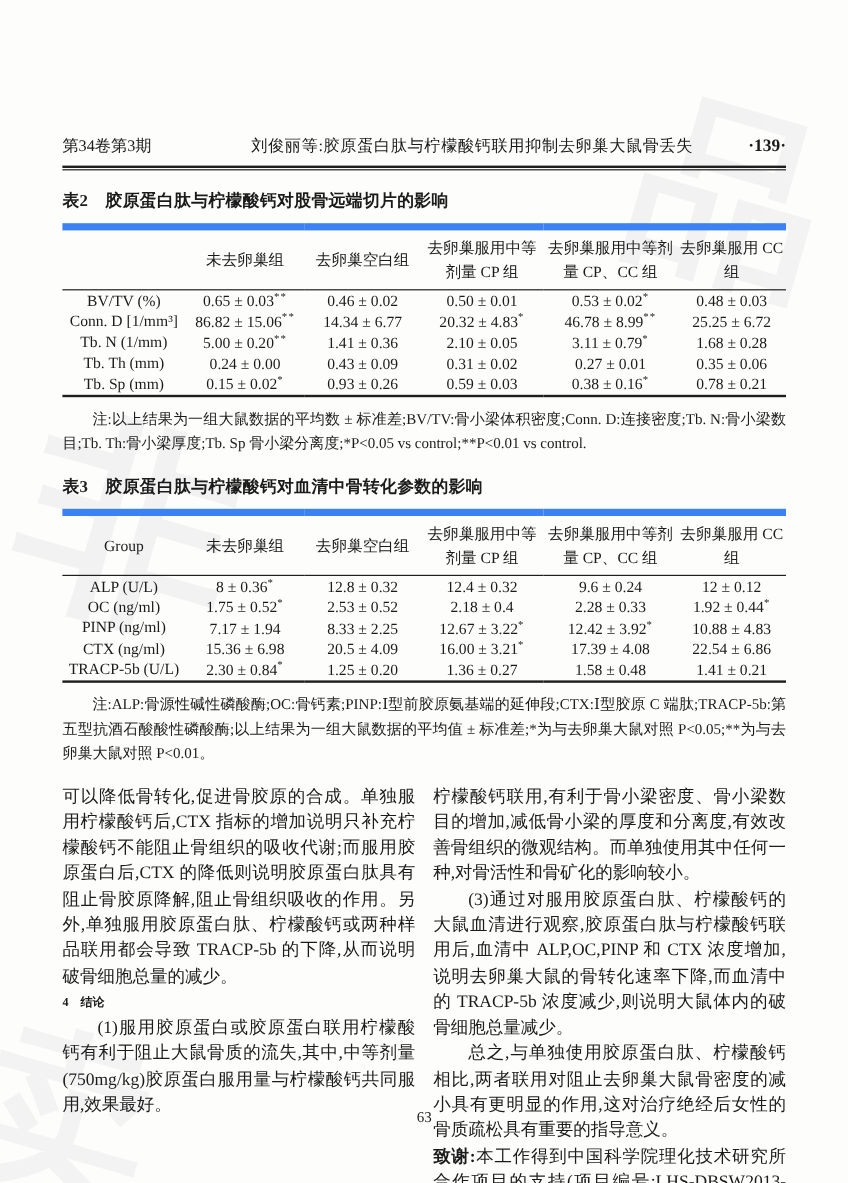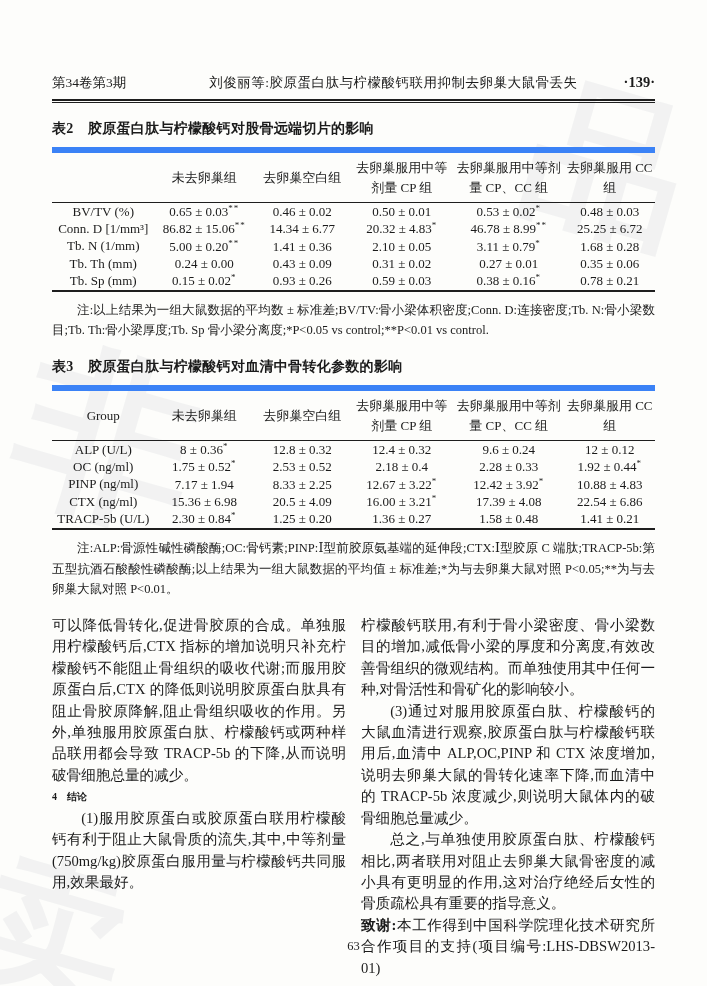--- a/index.html
+++ b/index.html
@@ -11,21 +11,21 @@
     background: #fdfdfb;
     font-family: "Liberation Serif", "DejaVu Serif", serif;
     color: #1b1b1b;
     overflow: hidden;
   }
   .content { padding: 0 52px; position: relative; z-index: 2; }
 
   
   .running-head {
     display: flex; justify-content: space-between; align-items: baseline;
-    padding-top: 74px; font-size: 13.5px;
+    padding-top: 74px; font-size: 13.5px; margin-top: 39px;
   }
   .running-head .issue { width: 150px; }
   .running-head .rh-title { flex: 1; text-align: center; letter-spacing: .5px; }
   .running-head .rh-page { width: 70px; text-align: right; font-weight: bold; font-size: 14.5px; }
   .double-rule { margin-top: 7px; border-top: 2px solid #1e1e1e; border-bottom: 1px solid #1e1e1e; height: 4px; }
 
   
   .tbl-title { text-align: left; font-weight: bold; font-size: 14px; margin: 17px 0 9px; letter-spacing: .3px; }
   table.data {
     width: 100%; border-collapse: collapse; font-size: 13px;
@@ -46,21 +46,21 @@
   
   .columns { display: flex; gap: 15px; margin-top: 15px; }
   .col { flex: 1; font-size: 14.6px; line-height: 21.4px; text-align: justify; }
   .col p { margin: 0; }
   .col p.indent { text-indent: 2em; }
   .col h4.sec { font-size: 10px; font-weight: bold; margin: 0; line-height: 21.4px; }
   .ack-label { font-weight: bold; }
 
   
   .page-footer {
-    position: absolute; left: 0; right: 0; bottom: 32px;
+    position: absolute; left: 0; right: 0; bottom: 47px;
     text-align: center; font-size: 12.5px; z-index: 2;
   }
 
   
   .watermark { position: absolute; inset: 0; z-index: 1; pointer-events: none; }
   .watermark span {
     position: absolute; font-weight: 700; color: #45506a; opacity: 0.055;
     transform: rotate(16deg); font-family: "Liberation Sans", sans-serif;
   }
   .wm-a { left: 18px;  top: 320px; font-size: 180px; }

